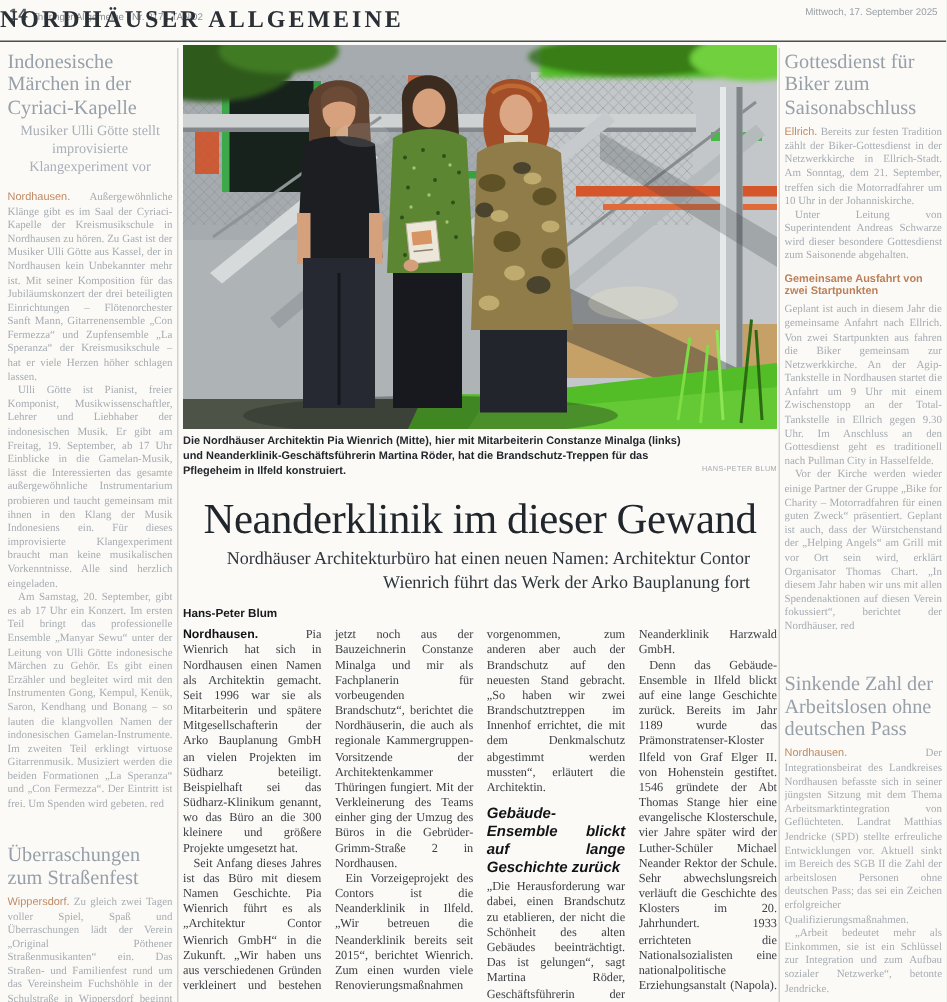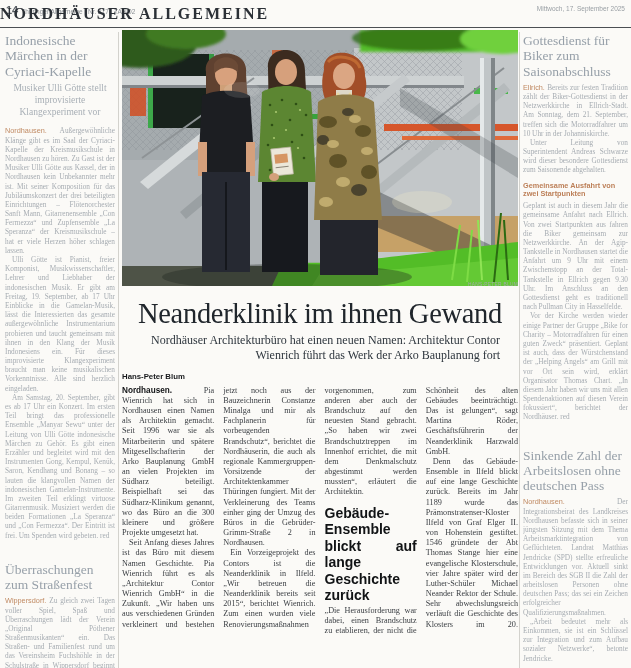--- a/index.html
+++ b/index.html
@@ -46,21 +46,21 @@
   .subdeck{margin:2px 18px 8px;text-align:right;font-family:"Liberation Serif",serif;
            font-size:12px;line-height:1.3;color:#2d353d;}
   .byline{margin:2px 0 5px;font-family:"Liberation Sans",sans-serif;font-weight:bold;
           font-size:7.8px;color:#17191c;}
   .cols{column-count:4;column-gap:9px;height:252px;overflow:hidden;
         font-size:8.2px;line-height:1.24;text-align:justify;color:#3a3e43;}
   .cols p{margin:0;}
   .cols p + p{text-indent:7px;}
   .cols .lead{font-family:"Liberation Sans",sans-serif;font-weight:bold;color:#111315;}
   .cols h4{margin:7px 0 2px;font-family:"Liberation Sans",sans-serif;font-weight:bold;
-           font-size:14px;line-height:1.18;color:#111315;break-after:avoid;}
+           font-size:10px;line-height:1.18;color:#111315;break-after:avoid;font-style:italic;}
 </style>
 </head>
 <body>
 
 <div class="page">
 
   <div class="pagehead">
     <div class="folio-left">
       <span class="pagenum">14</span><span>Thüringer Allgemeine | Nr. 217 | TANO2</span>
     </div>
@@ -219,23 +219,24 @@
           <ellipse cx="221" cy="152" rx="7" ry="5" fill="#c9b475"></ellipse>
           <ellipse cx="204" cy="172" rx="7" ry="5" fill="#c9b475"></ellipse>
         </g>
         <rect x="198" y="190" width="58" height="55" fill="#23252c"></rect>
 
         <ellipse cx="300" cy="172" rx="30" ry="11" fill="rgba(255,245,200,0.22)"></ellipse>
         <ellipse cx="120" cy="60" rx="18" ry="8" fill="rgba(255,255,255,0.12)"></ellipse>
       </svg>
     </figure>
     <div class="caption">
+      <span>Die Nordhäuser Architektin Pia Wienrich (Mitte), hier mit Mitarbeiterin Constanze Minalga (links) und Neanderklinik-Geschäftsführerin Martina Röder, hat die Brandschutz-Treppen für das Pflegeheim in Ilfeld konstruiert.</span>
       <span class="credit">HANS-PETER BLUM</span>
     </div>
-    <h1 class="headline">Neanderklinik im ihnen Gewand</h1>
+    <h1 class="headline">Neanderklinik im dieser Gewand</h1>
     <div class="subdeck">Nordhäuser Architekturbüro hat einen neuen Namen: Architektur Contor Wienrich führt das Werk der Arko Bauplanung fort</div>
     <div class="byline">Hans-Peter Blum</div>
     <div class="cols">
       <p><span class="lead">Nordhausen.</span> <span>Pia Wienrich hat sich in Nordhausen einen Namen als Architektin gemacht. Seit 1996 war sie als Mitarbeiterin und spätere Mitgesellschafterin der Arko Bauplanung GmbH an vielen Projekten im Südharz beteiligt. Beispielhaft sei das Südharz-Klinikum genannt, wo das Büro an die 300 kleinere und größere Projekte umgesetzt hat.</span></p>
       <p>Seit Anfang dieses Jahres ist das Büro mit diesem Namen Geschichte. Pia Wienrich führt es als „Architektur Contor Wienrich GmbH“ in die Zukunft. „Wir haben uns aus verschiedenen Gründen verkleinert und bestehen jetzt noch aus der Bauzeichnerin Constanze Minalga und mir als Fachplanerin für vorbeugenden Brandschutz“, berichtet die Nordhäuserin, die auch als regionale Kammergruppen-Vorsitzende der Architektenkammer Thüringen fungiert. Mit der Verkleinerung des Teams einher ging der Umzug des Büros in die Gebrüder-Grimm-Straße 2 in Nordhausen.</p>
       <p>Ein Vorzeigeprojekt des Contors ist die Neanderklinik in Ilfeld. „Wir betreuen die Neanderklinik bereits seit 2015“, berichtet Wienrich. Zum einen wurden viele Renovierungsmaßnahmen vorgenommen, zum anderen aber auch der Brandschutz auf den neuesten Stand gebracht. „So haben wir zwei Brandschutztreppen im Innenhof errichtet, die mit dem Denkmalschutz abgestimmt werden mussten“, erläutert die Architektin.</p>
       <h4>Gebäude-Ensemble blickt auf lange Geschichte zurück</h4>
       <p>„Die Herausforderung war dabei, einen Brandschutz zu etablieren, der nicht die Schönheit des alten Gebäudes beeinträchtigt. Das ist gelungen“, sagt Martina Röder, Geschäftsführerin der Neanderklinik Harzwald GmbH.</p>
       <p>Denn das Gebäude-Ensemble in Ilfeld blickt auf eine lange Geschichte zurück. Bereits im Jahr 1189 wurde das Prämonstratenser-Kloster Ilfeld von Graf Elger II. von Hohenstein gestiftet. 1546 gründete der Abt Thomas Stange hier eine evangelische Klosterschule, vier Jahre später wird der Luther-Schüler Michael Neander Rektor der Schule. Sehr abwechslungsreich verläuft die Geschichte des Klosters im 20. Jahrhundert. 1933 errichteten die Nationalsozialisten eine nationalpolitische Erziehungsanstalt (Napola). Ende des Zweiten Weltkrieges wurde dorthin das Nordhäuser Krankenhaus ausgelagert, seit 1958 firmierte es auch offiziell als Kreiskrankenhaus von Nordhausen.</p>
 

